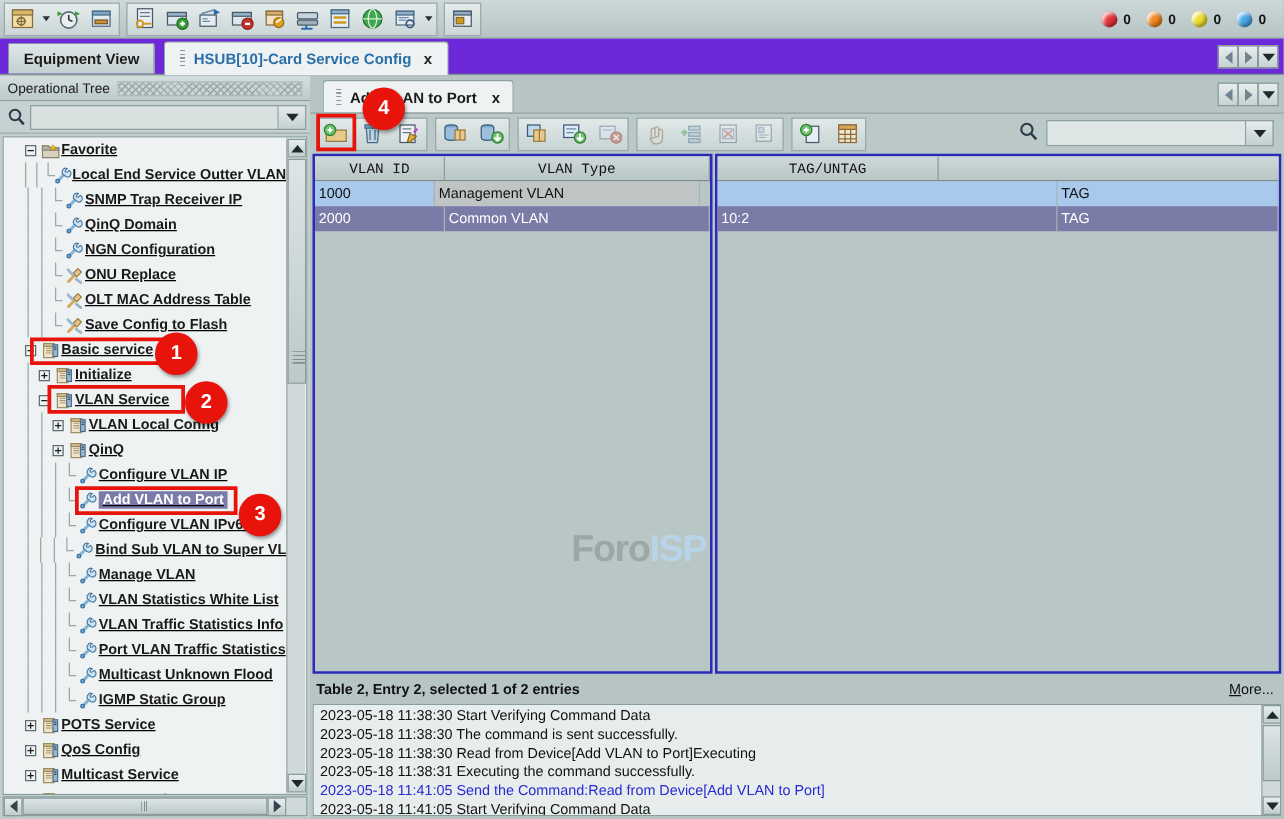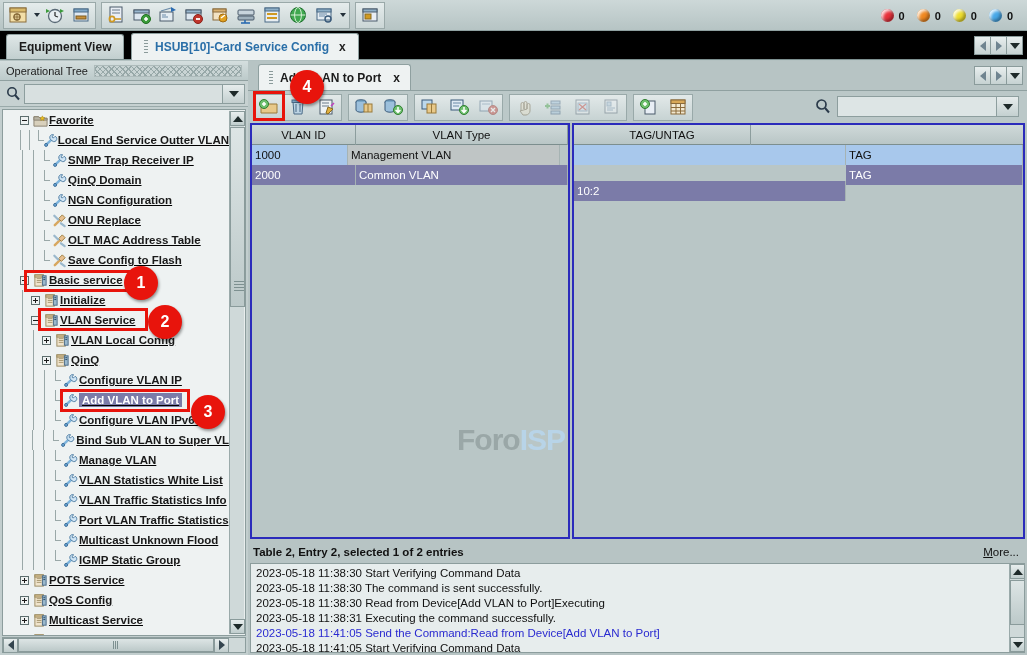--- a/index.html
+++ b/index.html
@@ -29,21 +29,21 @@
   .tb-arrow i { display:block; width:0;height:0;border-left:3.5px solid transparent;border-right:3.5px solid transparent;border-top:4px solid #24303a; }
 
   .status-dots { position: absolute; right: 14px; top: 0; height: 31px; display: flex; align-items: center; }
   .sd { display: flex; align-items: center; margin-left: 12px; }
   .dot { width: 13px; height: 13px; border-radius: 50%; margin-right: 5px;
          box-shadow: inset -2px -2px 3px rgba(0,0,0,.35), inset 2px 2px 3px rgba(255,255,255,.85); }
   .sd span { font-size: 11px; color: #111; font-weight: bold; }
 
   
   .tabbar { position: absolute; left: 0; top: 31px; width: 1027px; height: 29px;
-    background: #000000; border-bottom: 1px solid #7d9090; }
+    background: #6d28d9; border-bottom: 1px solid #7d9090; }
   .tab { position: absolute; top: 3px; height: 25px; display: flex; align-items: center;
     border: 1px solid #8fa0a0; border-bottom: none;
     border-top-left-radius: 3px; border-top-right-radius: 3px;
     padding: 0 12px; font-weight: bold; font-size: 12px; }
   .tab.inactive { left: 6px; background: linear-gradient(#dfe7e7,#c2cfcf); color: #1b1b1b; }
   .tab.active { left: 131px; background: #eef2f2; color: #2a6fa8; z-index: 3; height: 27px; top: 2px; }
   .tab .grip { width: 4px; height: 15px; margin-right: 7px;
     background: repeating-linear-gradient(#8a9a9a 0 1px, transparent 1px 3px); }
   .tab .x { margin-left: 10px; font-size: 12px; color: #222; font-weight: bold; }
   .tabnav { position: absolute; right: 4px; top: 5px; display: flex; }
@@ -120,21 +120,21 @@
   .search-area .sbx { width: 160px; height: 21px; background: #dde5e5; border: 1px solid #8d9e9e; }
   .search-area .sdd { width: 22px; height: 21px; border: 1px solid #8d9e9e; border-left: none;
     background: linear-gradient(#e6ecec,#c4d0d0); display: flex; align-items: center; justify-content: center; }
 
   
   .tables { position: absolute; left: 2px; top: 62px; width: 775px; height: 416px; }
   .tbl { position: absolute; top: 0; border: 2px solid #2b2bbb; background: #b9c6c6; overflow: hidden; }
   .tbl.left-tbl { left: 0; width: 320px; height: 416px; }
   .tbl.right-tbl { left: 322px; width: 453px; height: 416px; }
   .thead { display: flex; height: 20px; background: linear-gradient(#cfd9d9,#b9c6c6);
-    border-bottom: 1px solid #7c8e8e; }
+    border-bottom: 1px solid #7c8e8e; font-family: Liberation Mono, monospace; }
   .th { display: flex; align-items: center; justify-content: center; font-size: 11.5px; color: #111;
     border-right: 1px solid #8c9d9d; height: 20px; }
   .trw { display: flex; height: 20px; font-size: 11.5px; }
   .td { display: flex; align-items: center; padding-left: 3px; height: 20px; border-right: 1px solid #a6b3b3;
     overflow: hidden; white-space: nowrap; }
   .trw.r1 .td { background: #a8c8ec; color: #111; }
   .trw.r1 .td.typecell { background: #bfc5c5; }
   .trw.sel .td { background: #7b7ba8; color: #fff; }
   .watermark { position: absolute; left: 207px; top: 300px; font-size: 30px; font-weight: bold;
     letter-spacing: -1px; pointer-events: none; }
@@ -993,21 +993,21 @@
       <div class="tbl right-tbl">
         <div class="thead">
           <div class="th" style="width:177px">TAG/UNTAG</div>
         </div>
         <div id="right-rows">
             <div class="trw r1">
               <div class="td" style="width: 272px;"></div>
               <div class="td" style="width: 177px;">TAG</div>
             </div>
             <div class="trw sel">
-              <div class="td" style="width: 272px; margin-top: 16px;">10:2</div>
+              <div class="td" style="width: 272px;">10:2</div>
               <div class="td" style="width: 177px;">TAG</div>
             </div>
           </div>
       </div>
 
       <div class="watermark">
         <span class="wm-a">Foro</span><span class="wm-b">ISP</span>
       </div>
     </div>
 

